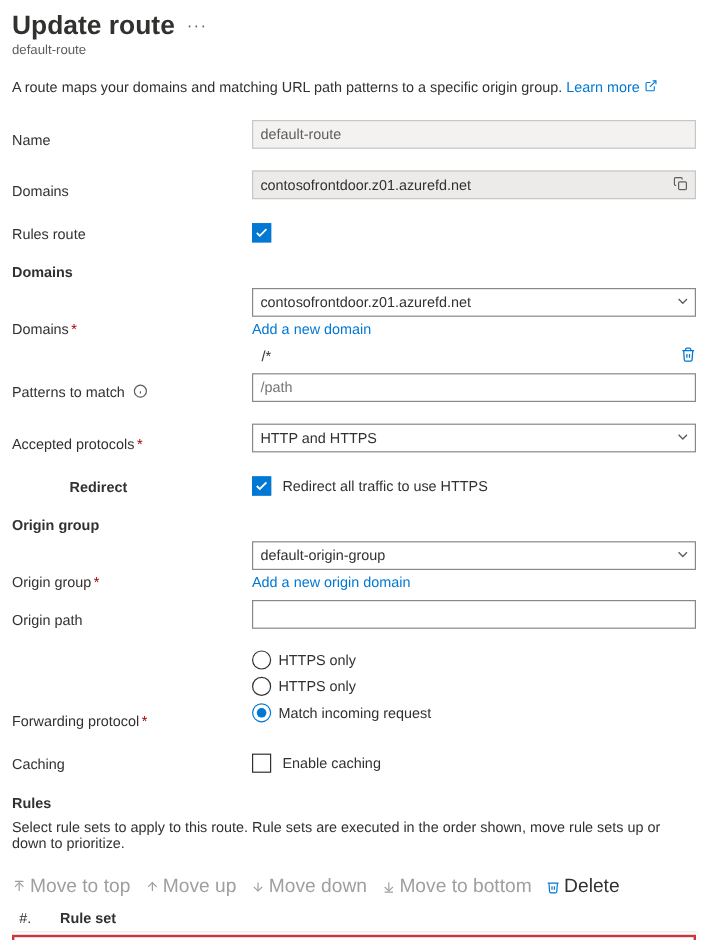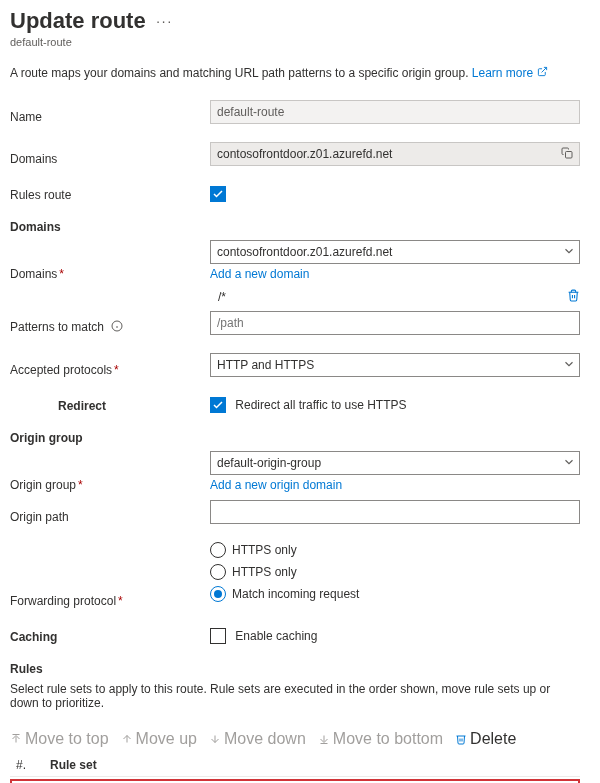--- a/index.html
+++ b/index.html
@@ -250,21 +250,21 @@
         <span>HTTPS only</span>
     </div>
     <div class="radio-row">
       <span class="radio sel"></span>
         <span>Match incoming request</span>
     </div>
   </div>
 </div>
 
 <div class="row">
-  <div class="label-col" style="font-weight:700;">Caching</div>
+  <div class="label-col" style="font-weight:400;">Caching</div>
   <div class="field-col">
     <span class="checkbox"></span>
     <span class="cb-label">Enable caching</span>
   </div>
 </div>
 
 <div class="section-head">Rules</div>
 <div class="rules-desc">Select rule sets to apply to this route. Rule sets are executed in the order shown, move rule sets up or down to prioritize.</div>
 
 <div class="toolbar">

